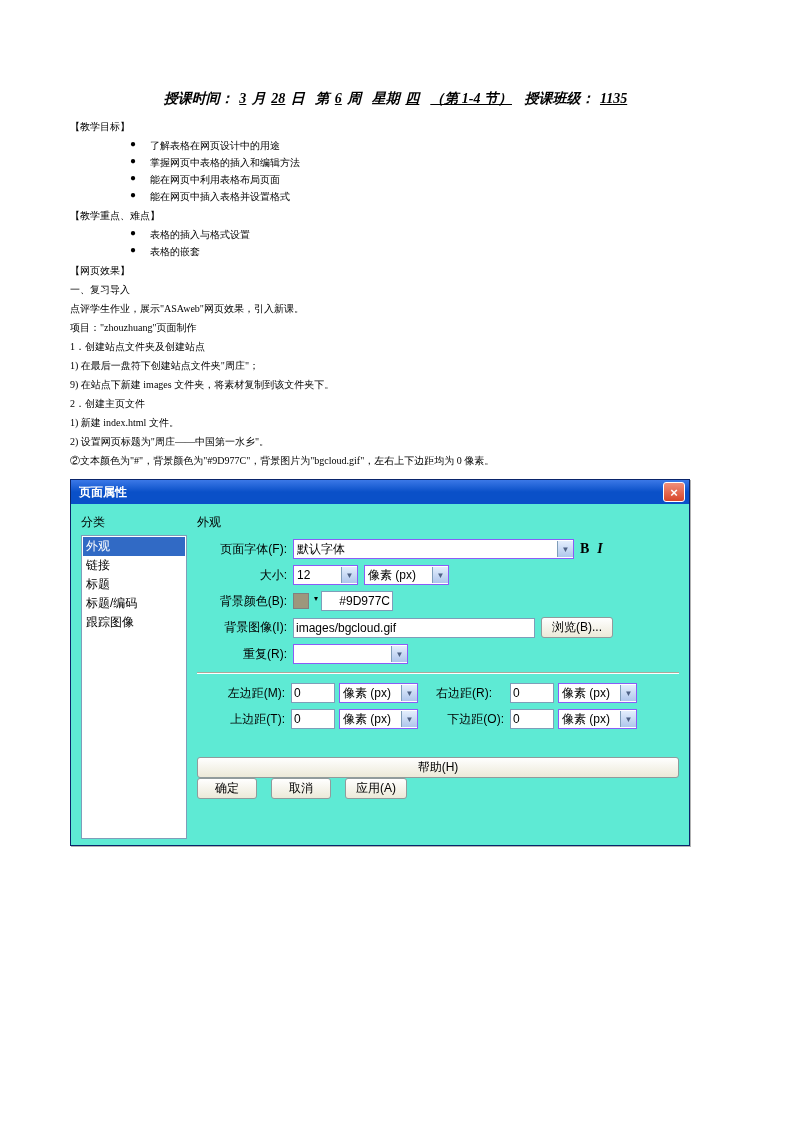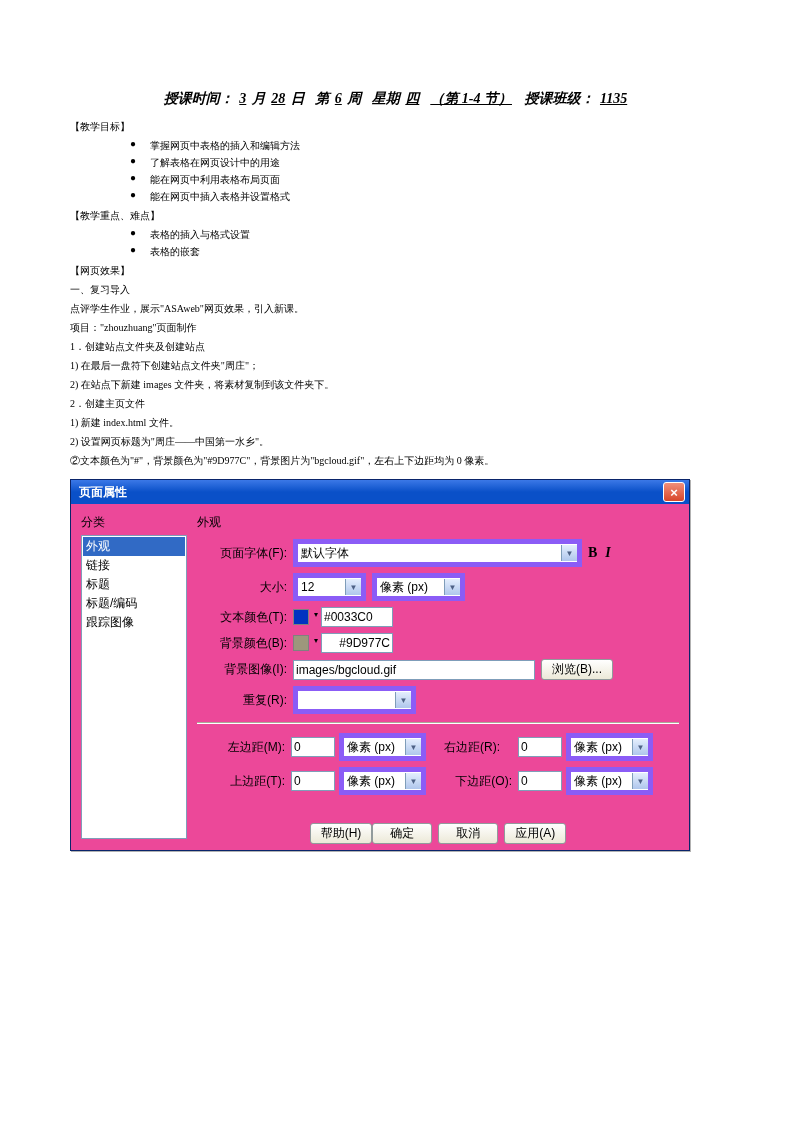--- a/index.html
+++ b/index.html
@@ -61,21 +61,21 @@
     border: 1px solid #fff;
     border-radius: 3px;
     display: flex; align-items: center; justify-content: center;
     font-family: Arial, sans-serif;
     font-weight: bold;
     color: #fff;
     font-size: 13px;
   }
   .dialog-body {
     display: flex;
-    background: #ec4899;
+    background: #5eead4;
     padding: 10px 10px 6px 10px;
   }
   .left-col { width: 106px; }
   .left-label { margin-bottom: 4px; }
   .catlist {
     border: 1px solid #7f9db9;
     background: #fff;
     height: 300px;
     padding: 1px;
   }
@@ -88,21 +88,21 @@
   .row-label { width: 90px; text-align: right; margin-right: 6px; }
   .sel-input, .txt-input {
     border: 1px solid #7f9db9;
     background: #fff;
     height: 18px;
     font-size: 12px;
     padding: 0 2px;
     font-family: inherit;
   }
   .dd {
-    border: 5px solid #8b5cf6;
+    border: 1px solid #8b5cf6;
     background: #fff;
     height: 18px;
     display: inline-flex;
     align-items: center;
     justify-content: space-between;
     padding-left: 3px;
     font-size: 12px;
   }
   .dd-arrow {
     width: 15px; height: 16px;
@@ -133,21 +133,21 @@
     padding: 0 10px;
     font-size: 12px;
     font-family: inherit;
     border-radius: 3px;
     display: inline-flex;
     align-items: center;
     justify-content: center;
     min-width: 60px;
   }
   .bold-i { font-family: "Times New Roman", serif; font-weight: bold; }
-  .help-row { display:flex; justify-content: center; margin-top: 28px;}
+  .help-row { display:flex; justify-content: flex-end; margin-top: 28px; flex-direction: column;}
   .margin-grid .row-label { width: 88px; }
   .margin-pair { display: flex; align-items: center; }
   .margin-pair > * { margin-right: 4px; }
   .spacer { width: 14px; }
 </style>
 </head>
 <body>
 
 <div class="page">
 
@@ -163,40 +163,40 @@
     <span>星期</span>
     <span class="u">四</span>&nbsp;
     <span class="u">（第 1-4 节）</span>&nbsp;&nbsp;
     <span>授课班级：</span>
     <span class="u">1135</span>
   </div>
 
   <div class="section">
     <div class="section-head">【教学目标】</div>
     <ul class="bullets">
+      <li>了解表格在网页设计中的用途</li>
       <li>掌握网页中表格的插入和编辑方法</li>
-      <li>了解表格在网页设计中的用途</li>
       <li>能在网页中利用表格布局页面</li>
       <li>能在网页中插入表格并设置格式</li>
     </ul>
 
     <div class="section-head">【教学重点、难点】</div>
     <ul class="bullets">
       <li>表格的插入与格式设置</li>
       <li>表格的嵌套</li>
     </ul>
 
     <div class="section-head">【网页效果】</div>
     <div class="para">一、复习导入</div>
     <div class="para indent1">点评学生作业，展示"ASAweb"网页效果，引入新课。</div>
     <div class="para">项目："zhouzhuang"页面制作</div>
 
     <div class="para">1．创建站点文件夹及创建站点</div>
     <div class="para indent1">1)   在最后一盘符下创建站点文件夹"周庄"；</div>
-    <div class="para indent1">2)   在站点下新建 images 文件夹，将素材复制到该文件夹下。</div>
+    <div class="para indent1">9)   在站点下新建 images 文件夹，将素材复制到该文件夹下。</div>
 
     <div class="para">2．创建主页文件</div>
     <div class="para indent1">1)   新建 index.html 文件。</div>
     <div class="para indent1">2)   设置网页标题为"周庄——中国第一水乡"。</div>
 
     <div class="para">②文本颜色为"#"，背景颜色为"#9D977C"，背景图片为"bgcloud.gif"，左右上下边距均为 0 像素。</div>
   </div>
 
   <div class="dialog">
     <div class="titlebar">
@@ -236,27 +236,20 @@
             <span>12</span>
               <span class="dd-arrow">▼</span>
           </div>
           <span style="width:6px"></span>
           <div class="dd" style="width:80px">
             <span>像素 (px)</span>
               <span class="dd-arrow">▼</span>
           </div>
         </div>
 
-        <div class="row">
-          <div class="row-label">文本颜色(T):</div>
-          <span class="swatch-wrap">
-              <span class="swatch" style="background:#0033C0"></span>
-            </span>
-          <input class="txt-input" style="width: 66px;" value="#0033C0">
-        </div>
 
         <div class="row">
           <div class="row-label">背景颜色(B):</div>
           <span class="swatch-wrap">
               <span class="swatch" style="background:#9D977C"></span>
             </span>
           <input class="txt-input" style="width: 66px; text-align: right;" value="#9D977C">
         </div>
 
         <div class="row">
@@ -313,21 +306,21 @@
               <div class="dd" style="width:74px">
                   <span>像素 (px)</span>
                   <span class="dd-arrow">▼</span>
                 </div>
             </div>
           </div>
         </div>
 
         <div class="help-row">
           <button class="btn">帮助(H)</button>
-          <div style="display:flex;gap:6px">
+          <div style="display:flex;gap:14px">
             <button class="btn">确定</button>
             <button class="btn">取消</button>
             <button class="btn">应用(A)</button>
           </div>
         </div>
 
       </div>
     </div>
   </div>
 </div>

